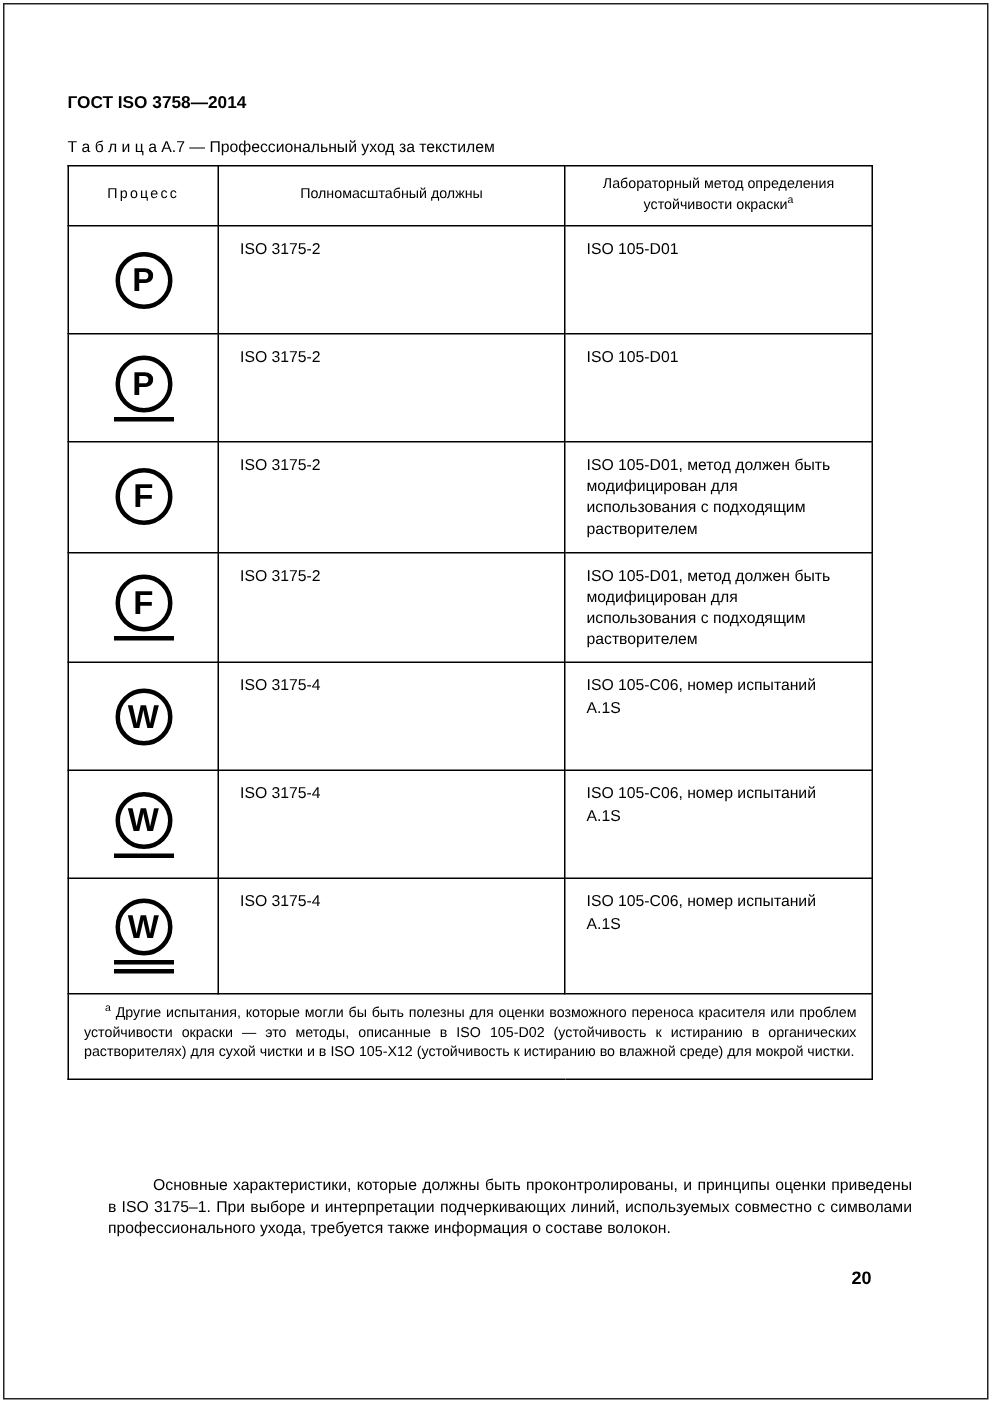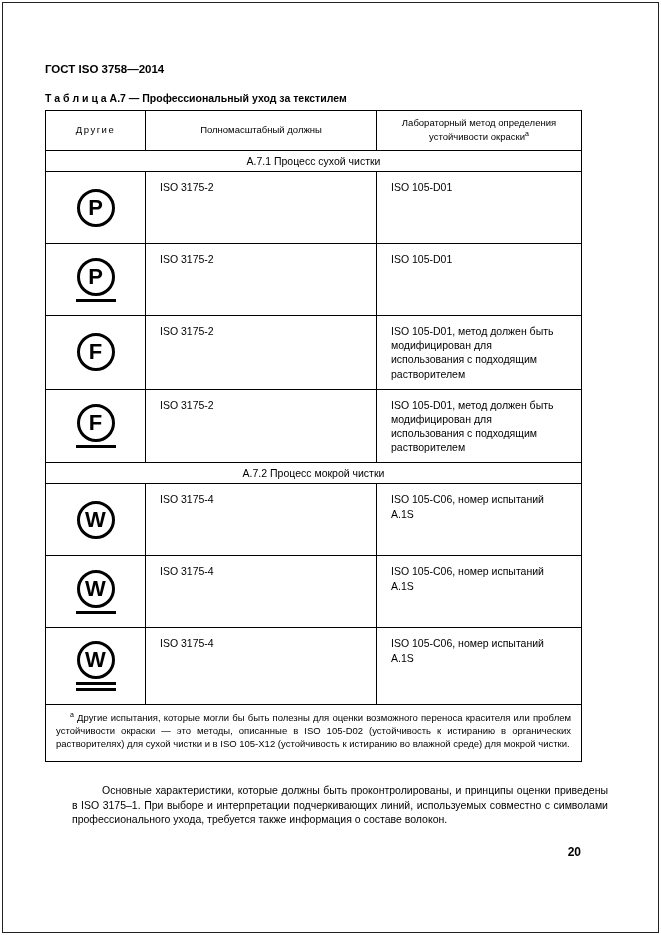--- a/index.html
+++ b/index.html
@@ -10,21 +10,20 @@
   }
   .page-frame { position:absolute; inset:2px; border:1px solid #222; pointer-events:none; }
 
   .doc-header {
     position:absolute; top:63px; left:45px; width:536px;
     text-align:left; font-weight:bold; font-size:11.5px;
   }
   .table-caption {
     position:absolute; top:92px; left:45px; width:536px;
     font-size:10.5px;
-    font-weight:bold;
   }
 
   table.care-table {
     position:absolute; top:110px; left:45px; width:536px;
     border-collapse:collapse; table-layout:fixed;
   }
   .care-table th, .care-table td { border:1px solid #000; }
 
   .care-table thead th {
     height:40px; font-weight:normal; font-size:9.5px;
@@ -80,57 +79,51 @@
 
 <table class="care-table">
   <colgroup>
     <col style="width:100px">
     <col style="width:231px">
     <col style="width:205px">
   </colgroup>
   <thead>
     <tr>
       <th class="th-symbol">
-        <span>Другие</span>
+        <span>Процесс</span>
       </th>
       <th>
         <span>Полномасштабный должны</span>
       </th>
       <th>
         <span>Лабораторный метод определения устойчивости окраски</span><sup>а</sup>
       </th>
     </tr>
   </thead>
   <tbody>
 
-  <tr class="section-row">
-        <td colspan="3" class="section-cell">А.7.1 Процесс сухой чистки</td>
-      </tr>
       <tr class="sym-row">
         <td class="symbol-cell"><div class="sym"><div class="circle">P</div></div></td>
         <td class="method-cell">ISO 3175-2</td>
         <td class="lab-cell">ISO 105-D01</td>
       </tr>
       <tr class="sym-row">
         <td class="symbol-cell"><div class="sym"><div class="circle">P</div><div class="underline"></div></div></td>
         <td class="method-cell">ISO 3175-2</td>
         <td class="lab-cell">ISO 105-D01</td>
       </tr>
       <tr class="sym-row">
         <td class="symbol-cell"><div class="sym"><div class="circle">F</div></div></td>
         <td class="method-cell">ISO 3175-2</td>
         <td class="lab-cell">ISO 105-D01, метод должен быть модифицирован для использования с подходящим растворителем</td>
       </tr>
       <tr class="sym-row">
         <td class="symbol-cell"><div class="sym"><div class="circle">F</div><div class="underline"></div></div></td>
         <td class="method-cell">ISO 3175-2</td>
         <td class="lab-cell">ISO 105-D01, метод должен быть модифицирован для использования с подходящим растворителем</td>
-      </tr>
-      <tr class="section-row">
-        <td colspan="3" class="section-cell">А.7.2 Процесс мокрой чистки</td>
       </tr>
       <tr class="sym-row">
         <td class="symbol-cell"><div class="sym"><div class="circle">W</div></div></td>
         <td class="method-cell">ISO 3175-4</td>
         <td class="lab-cell">ISO 105-C06, номер испытаний А.1S</td>
       </tr>
       <tr class="sym-row">
         <td class="symbol-cell"><div class="sym"><div class="circle">W</div><div class="underline"></div></div></td>
         <td class="method-cell">ISO 3175-4</td>
         <td class="lab-cell">ISO 105-C06, номер испытаний А.1S</td>

